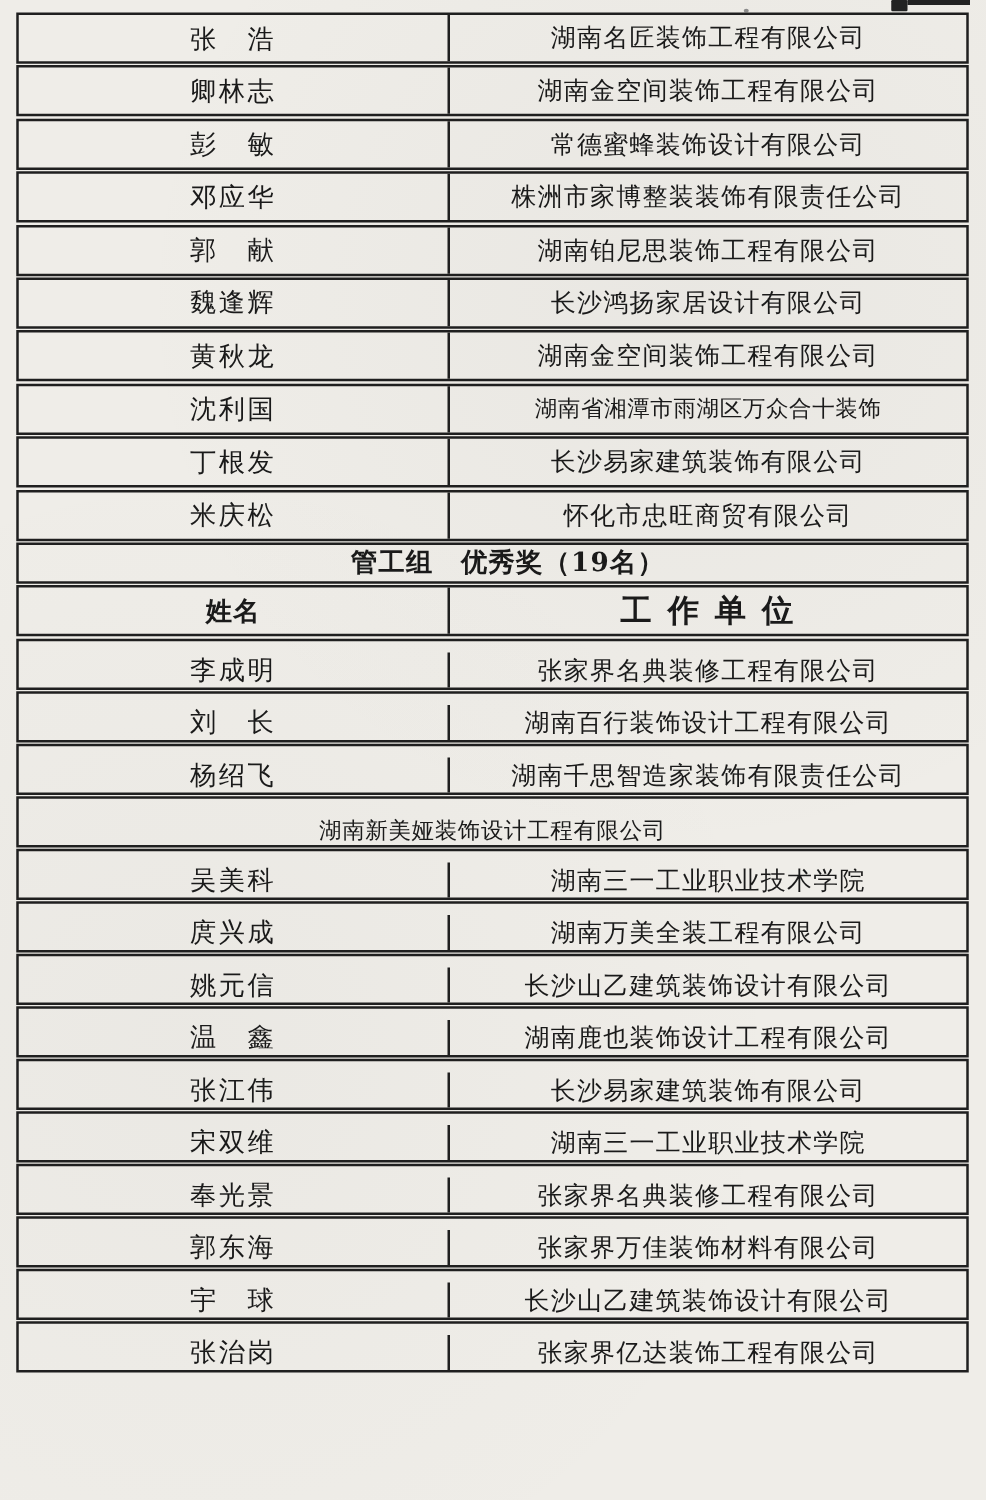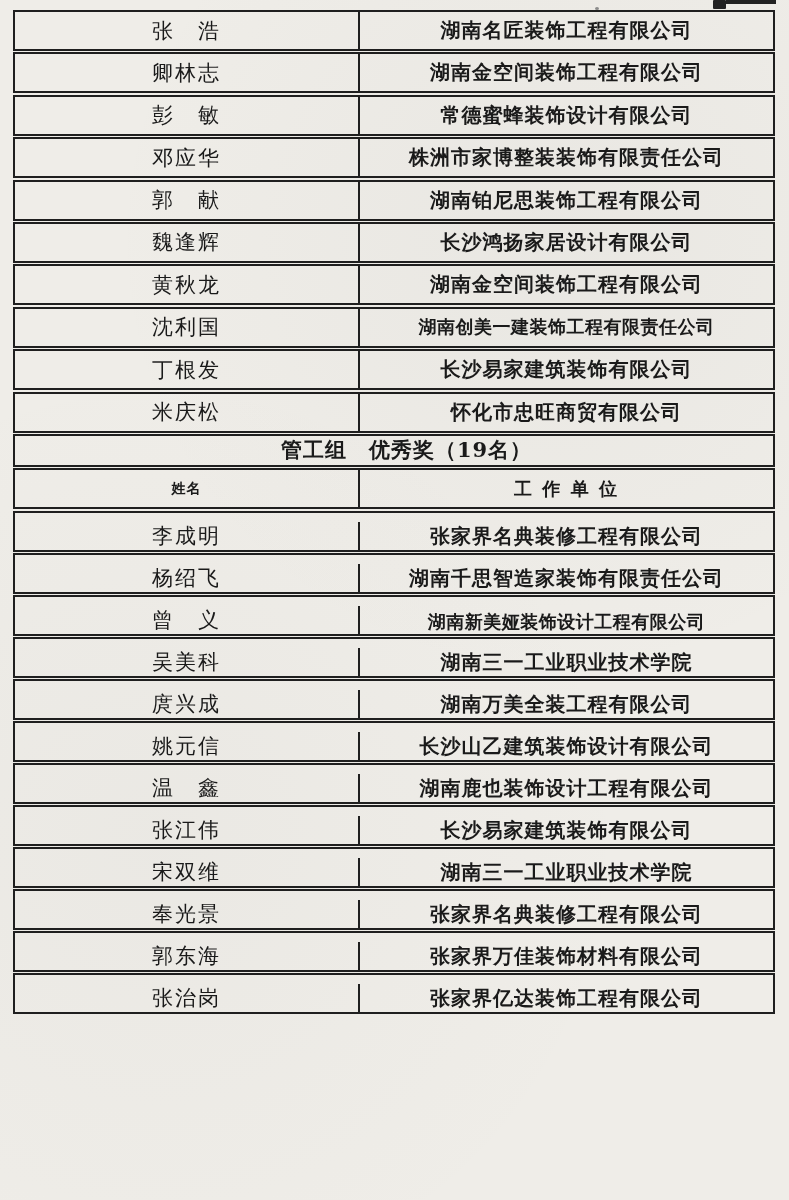--- a/index.html
+++ b/index.html
@@ -40,29 +40,29 @@
     box-sizing:border-box;
     overflow:hidden;white-space:nowrap;
   }
   .cell.name{
     width:345px;
     border-right:2px solid var(--line);
     font-size:21px;letter-spacing:2px;
   }
   .cell.unit{
     flex:1;
-    font-size:20px;letter-spacing:1px;font-weight:bold;
+    font-size:20px;letter-spacing:1px;
   }
   .cell.unit.small{font-size:18px;letter-spacing:0.5px;}
   .title-row .title-text{
     font-weight:bold;font-size:21px;letter-spacing:1px;margin-left:25px;
   }
   .header-row .cell{font-weight:bold;}
-  .header-row .cell.name{font-size:14px;letter-spacing:1px;}
-  .header-row .cell.unit{font-size:18px;letter-spacing:2px;}
+  .header-row .cell.name{font-size:21px;letter-spacing:1px;}
+  .header-row .cell.unit{font-size:25px;letter-spacing:2px;}
   
   .artifact{position:absolute;background:#222;}
   .artifact.blob{left:713px;top:0;width:13px;height:9px;border-radius:1px;}
   .artifact.dash{left:726px;top:0;width:50px;height:4px;}
   .artifact.speck{left:595px;top:7px;width:4px;height:3px;background:#8b8b8b;border-radius:50%;}
 </style>
 </head>
 <body>
 
 <div class="page">
@@ -105,21 +105,21 @@
     <div class="cell unit">长沙鸿扬家居设计有限公司</div>
   </div>
 
   <div class="row">
     <div class="cell name">黄秋龙</div>
     <div class="cell unit">湖南金空间装饰工程有限公司</div>
   </div>
 
   <div class="row">
     <div class="cell name">沈利国</div>
-    <div class="cell unit small">湖南创美一建装饰工程有限责任公司</div>
+    <div class="cell unit small">湖南省湘潭市雨湖区万众合十装饰</div>
   </div>
 
   <div class="row">
     <div class="cell name">丁根发</div>
     <div class="cell unit">长沙易家建筑装饰有限公司</div>
   </div>
 
   <div class="row">
     <div class="cell name">米庆松</div>
     <div class="cell unit">怀化市忠旺商贸有限公司</div>
@@ -134,28 +134,31 @@
       <div class="cell name">姓名</div>
       <div class="cell unit">工 作 单 位</div>
     </div>
 
     <div id="rows-bottom">
   <div class="row">
     <div class="cell name">李成明</div>
     <div class="cell unit">张家界名典装修工程有限公司</div>
   </div>
 
+  <div class="row">
+    <div class="cell name">刘　长</div>
+    <div class="cell unit">湖南百行装饰设计工程有限公司</div>
+  </div>
 
   <div class="row">
     <div class="cell name">杨绍飞</div>
     <div class="cell unit">湖南千思智造家装饰有限责任公司</div>
   </div>
 
   <div class="row">
-    <div class="cell name">曾　义</div>
     <div class="cell unit small">湖南新美娅装饰设计工程有限公司</div>
   </div>
 
   <div class="row">
     <div class="cell name">吴美科</div>
     <div class="cell unit">湖南三一工业职业技术学院</div>
   </div>
 
   <div class="row">
     <div class="cell name">庹兴成</div>
@@ -186,20 +189,24 @@
   <div class="row">
     <div class="cell name">奉光景</div>
     <div class="cell unit">张家界名典装修工程有限公司</div>
   </div>
 
   <div class="row">
     <div class="cell name">郭东海</div>
     <div class="cell unit">张家界万佳装饰材料有限公司</div>
   </div>
 
+  <div class="row">
+    <div class="cell name">宇　球</div>
+    <div class="cell unit">长沙山乙建筑装饰设计有限公司</div>
+  </div>
 
   <div class="row">
     <div class="cell name">张治岗</div>
     <div class="cell unit">张家界亿达装饰工程有限公司</div>
   </div>
 </div>
 
   </div>
 </div>
 

